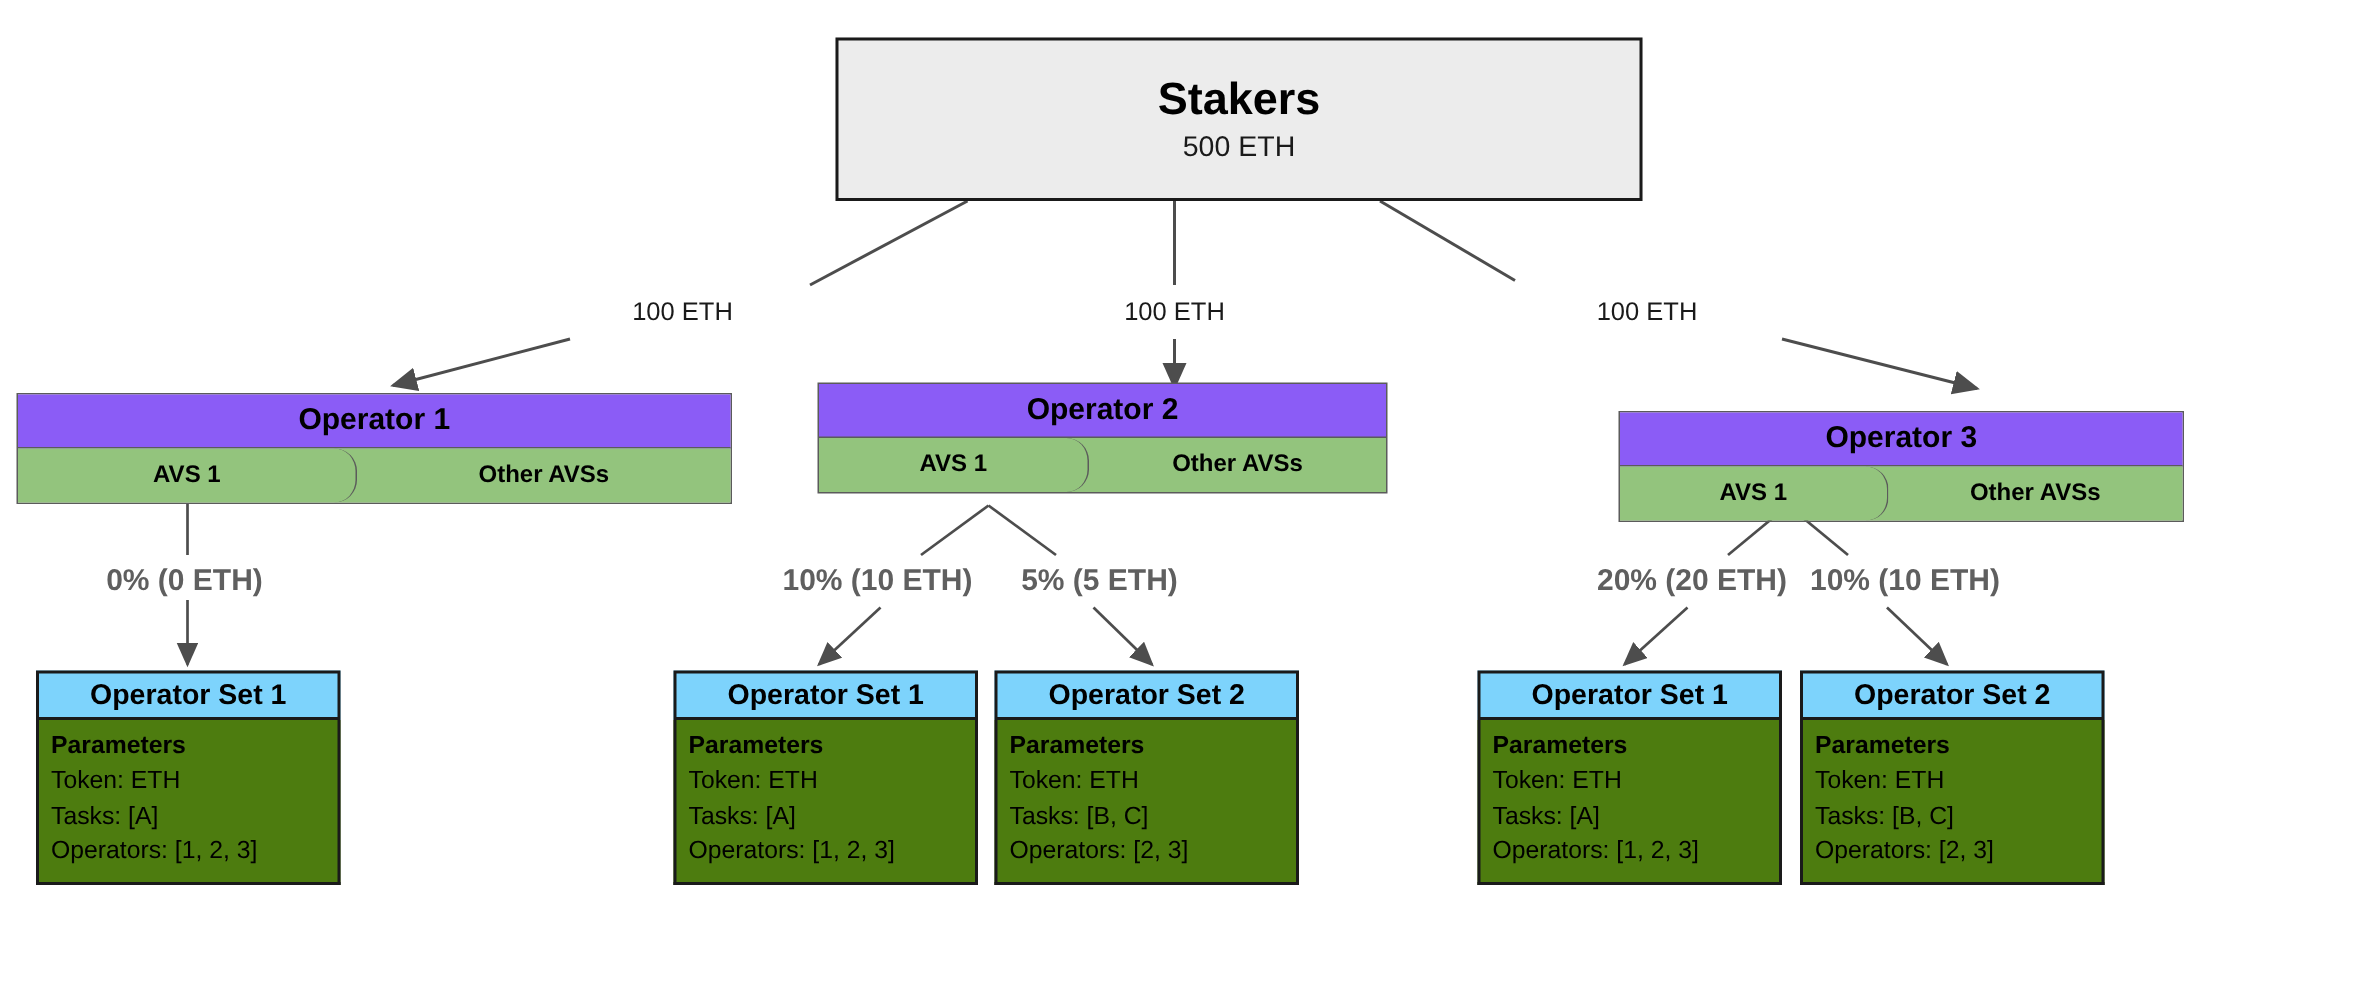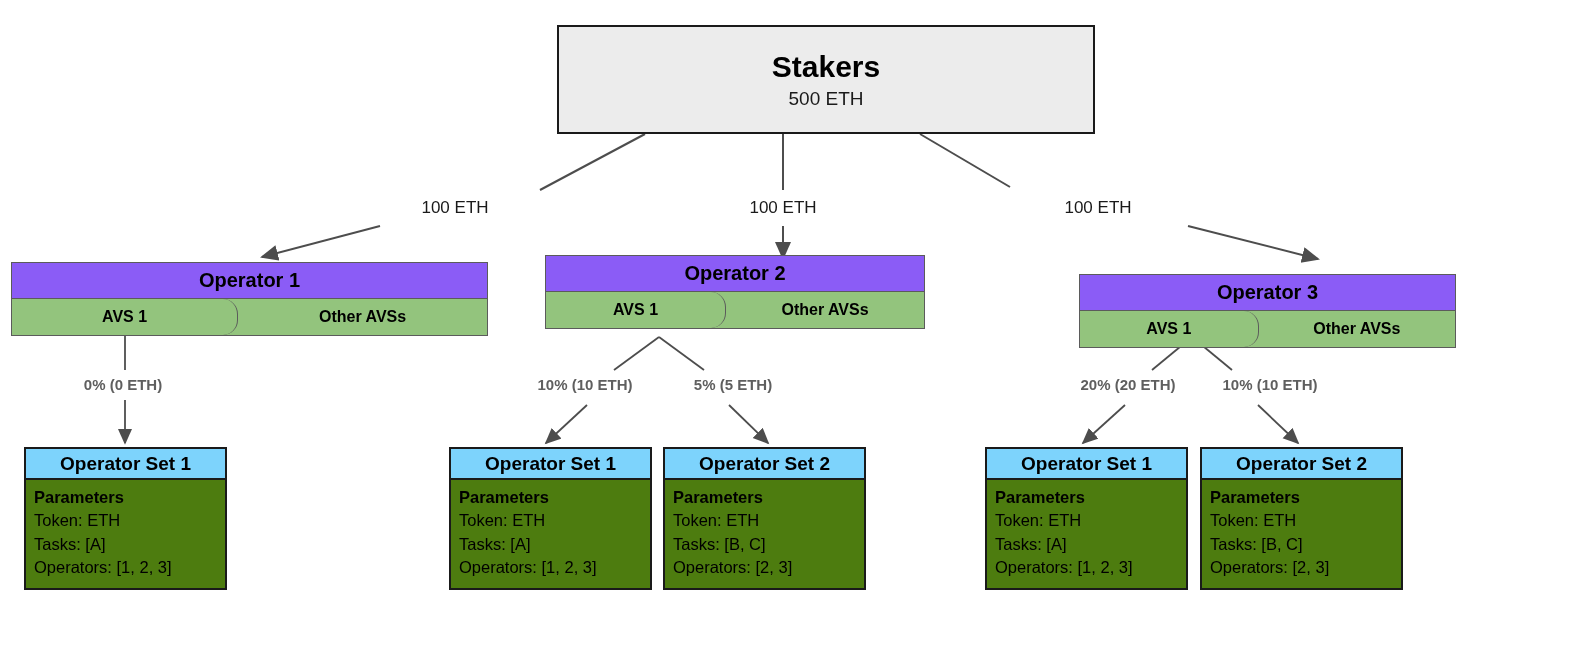--- a/index.html
+++ b/index.html
@@ -35,21 +35,21 @@
            display:flex;align-items:center;justify-content:center;
            font-size:19px;font-weight:bold;color:#000;}
   .os-body{border:2px solid #1a1a1a;border-top:none;box-sizing:border-box;
            background:#4d7c0f;padding:6px 8px 8px 8px;}
   .os-body .pline{font-size:16.5px;color:#000;line-height:1.42;white-space:nowrap;}
   .os-body .pline.bold{font-weight:bold;}
 
   
   .elabel{position:absolute;font-size:17px;color:#1a1a1a;white-space:nowrap;
           transform:translateX(-50%);}
-  .elabel.gray{color:#5f5f5f;font-weight:bold;font-size:15px;}
+  .elabel.gray{color:#5f5f5f;font-weight:bold;font-size:20px;}
 </style>
 </head>
 <body>
 
 <div id="canvas">
 
   <svg class="edges" viewBox="0 0 1572 655" xmlns="http://www.w3.org/2000/svg">
     <defs>
       <marker id="ah" markerWidth="10" markerHeight="10" refX="8" refY="4" orient="auto" markerUnits="strokeWidth">
         <path d="M0,0 L9,4 L0,8 z" fill="#4d4d4d"></path>

